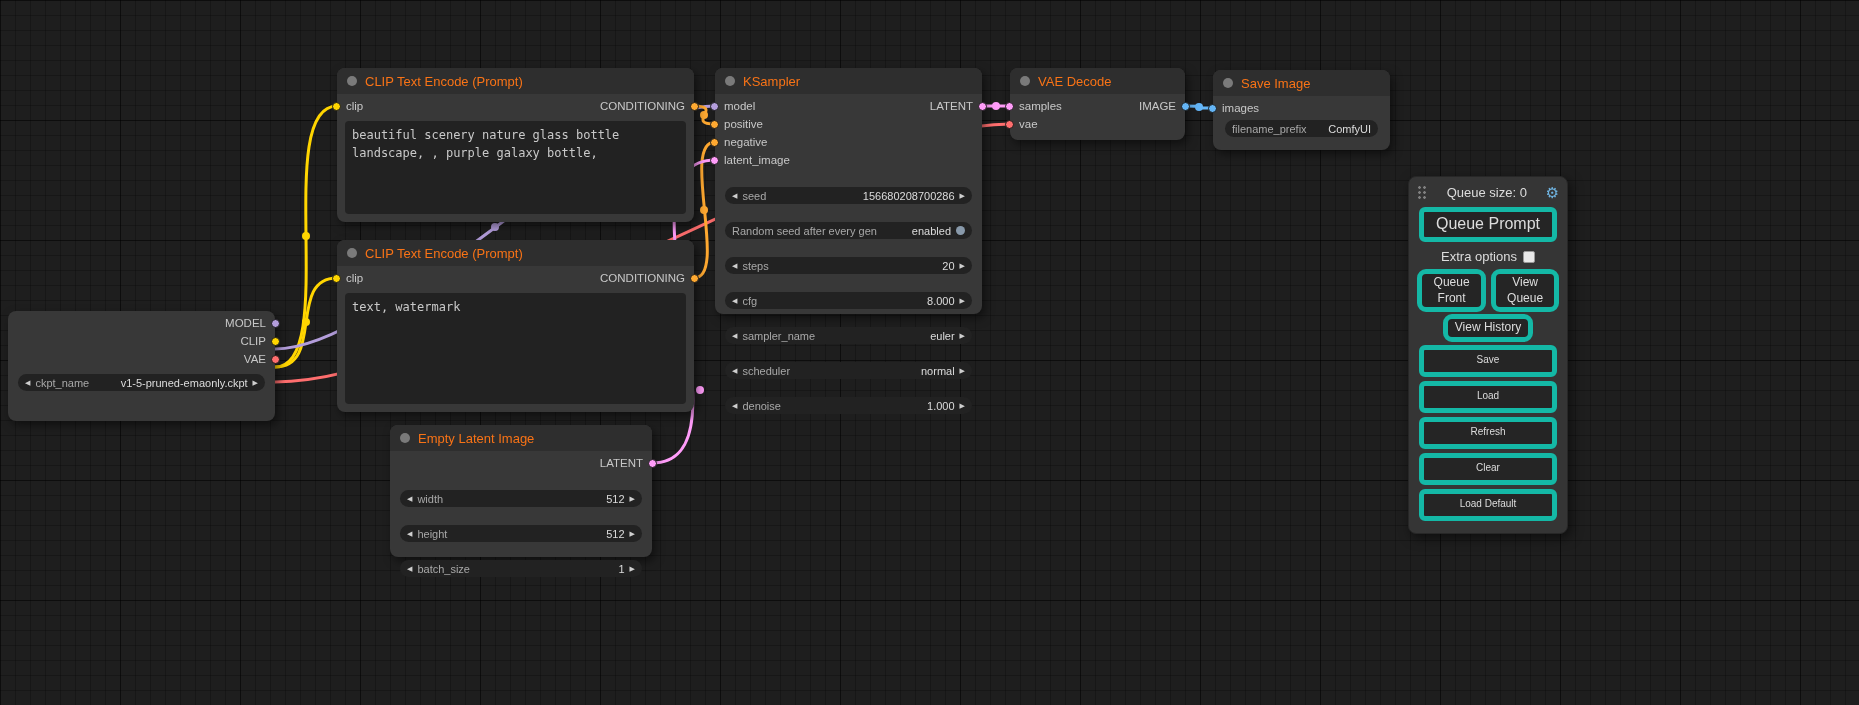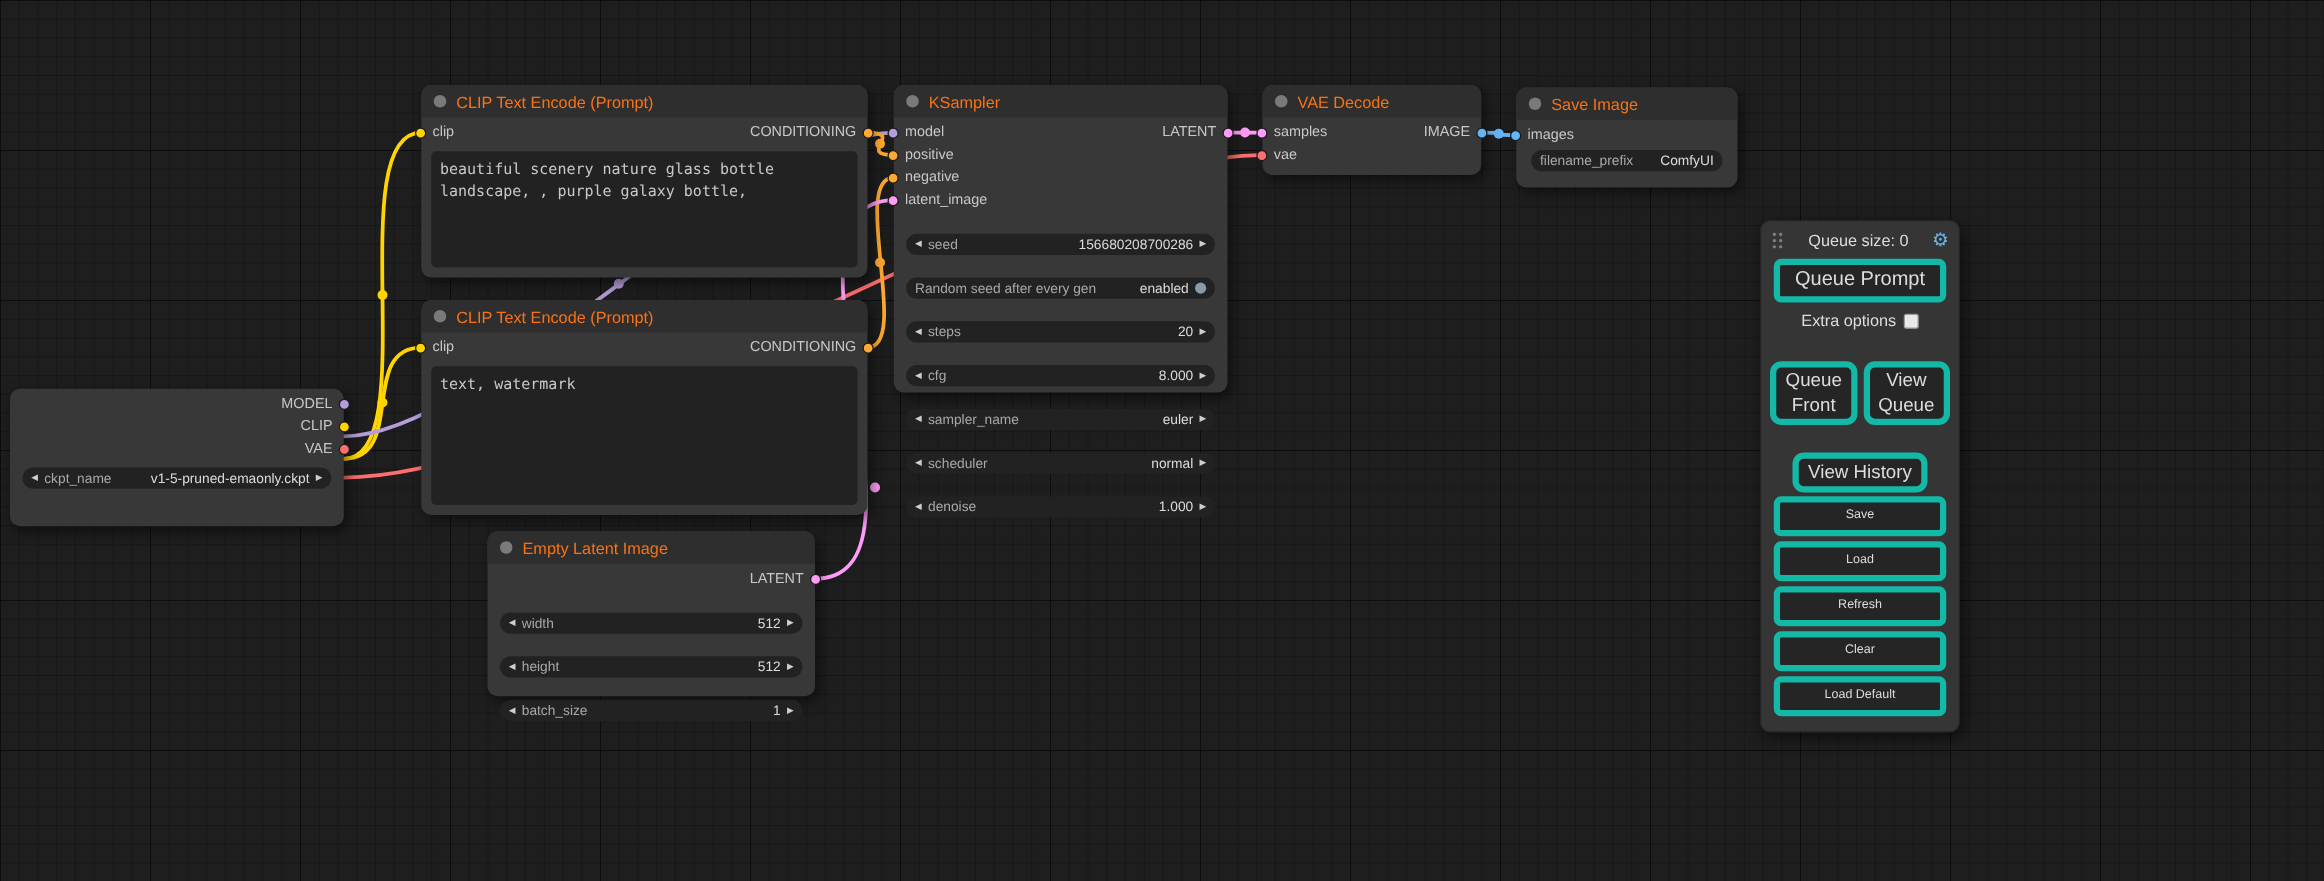--- a/index.html
+++ b/index.html
@@ -68,21 +68,21 @@
     background-size:5px 5px;background-position:0 0;
   }
   .queue-size{flex:1;text-align:center;font-size:13px;color:#dddddd;}
   .gear{font-size:15px;color:#6fb3e0;line-height:1;cursor:pointer;}
   .btn{
     background:#252525;border:5px solid #14b8a6;border-radius:6px;color:#dddddd;
     font-family:"Liberation Sans", sans-serif;text-align:center;cursor:pointer;
   }
   .btn.big{height:25px;line-height:23px;font-size:16px;margin:2px 2px 4px;}
   .btn.std{height:22px;line-height:20px;font-size:10px;margin:2px 2px;}
-  .btn.small{font-size:15px;padding:1px 7px;border-radius:9px;height:auto;line-height:1.3;margin-top:20px;}
+  .btn.small{font-size:12px;padding:1px 7px;border-radius:9px;height:auto;line-height:1.3;}
   .extra-row{display:flex;align-items:center;justify-content:center;gap:6px;font-size:13px;margin:3px 0 4px;}
   .checkbox{width:12px;height:12px;background:#e9e9e9;border-radius:2px;border:1px solid #9a9a9a;box-sizing:border-box;}
   .small-row{display:flex;justify-content:center;gap:5px;margin:1px 0;}
   .gap-top{margin-top:12px;}
 </style>
 </head>
 <body>
 
 <div id="canvas">
 

